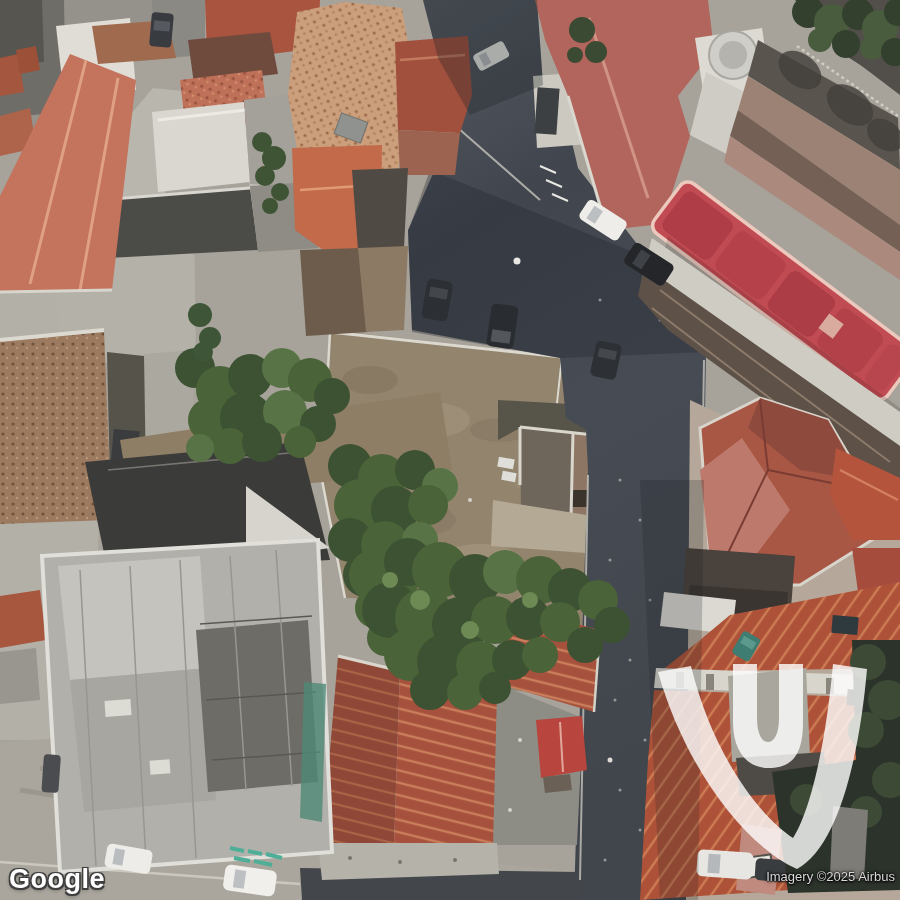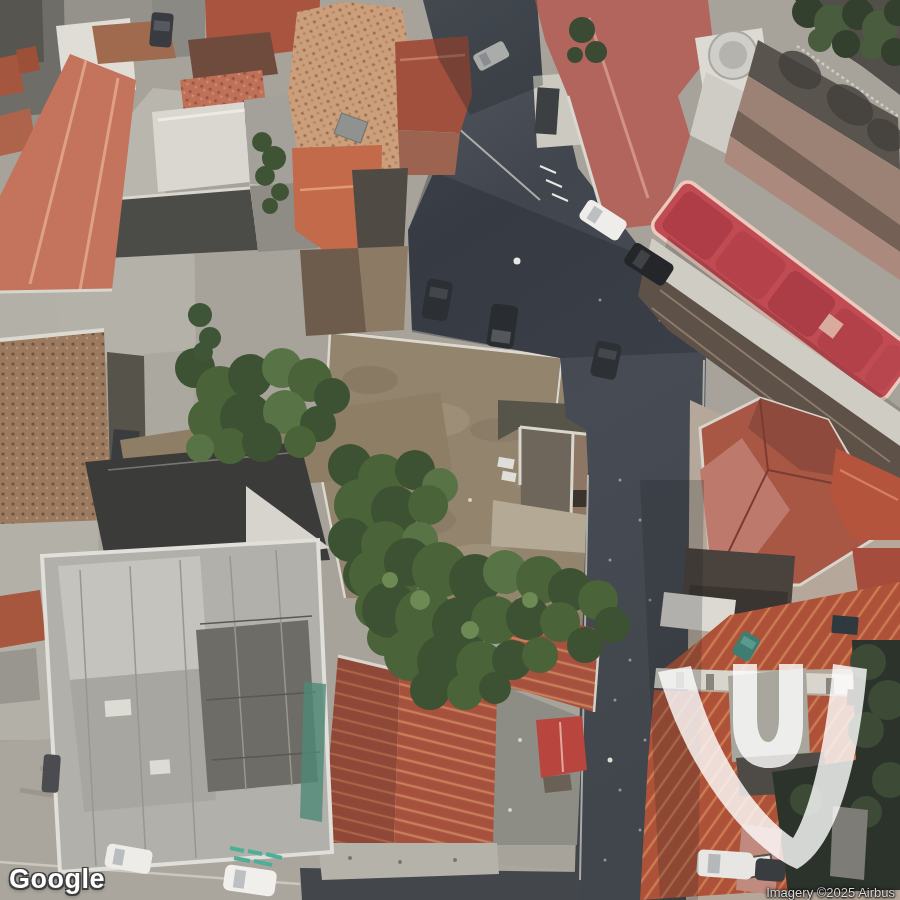--- a/index.html
+++ b/index.html
@@ -7,21 +7,21 @@
          font-family:"Liberation Sans",sans-serif;background:#a7a39a;}
   .stage svg{position:absolute;left:0;top:0;display:block;}
   .google-logo{
     position:absolute;left:9px;bottom:5px;
     font-size:27px;font-weight:600;letter-spacing:.5px;color:#fff;
     text-shadow:-1.5px -1.5px 0 #3f3f3f,1.5px -1.5px 0 #3f3f3f,
                 -1.5px 1.5px 0 #3f3f3f,1.5px 1.5px 0 #3f3f3f,
                 0 2px 4px rgba(0,0,0,.45);
     cursor:pointer;user-select:none;text-align:center;}
   .attribution{
-    position:absolute;right:5px;bottom:0;
+    position:absolute;right:5px;bottom:16px;
     font-size:13px;color:#d9d9d9;
     text-shadow:0 0 2px #000,0 0 4px #000,0 1px 2px #000;
     user-select:none;}
 </style>
 </head>
 <body>
 
 <div class="stage">
 <svg width="900" height="900" viewBox="0 0 900 900">
   <defs>

